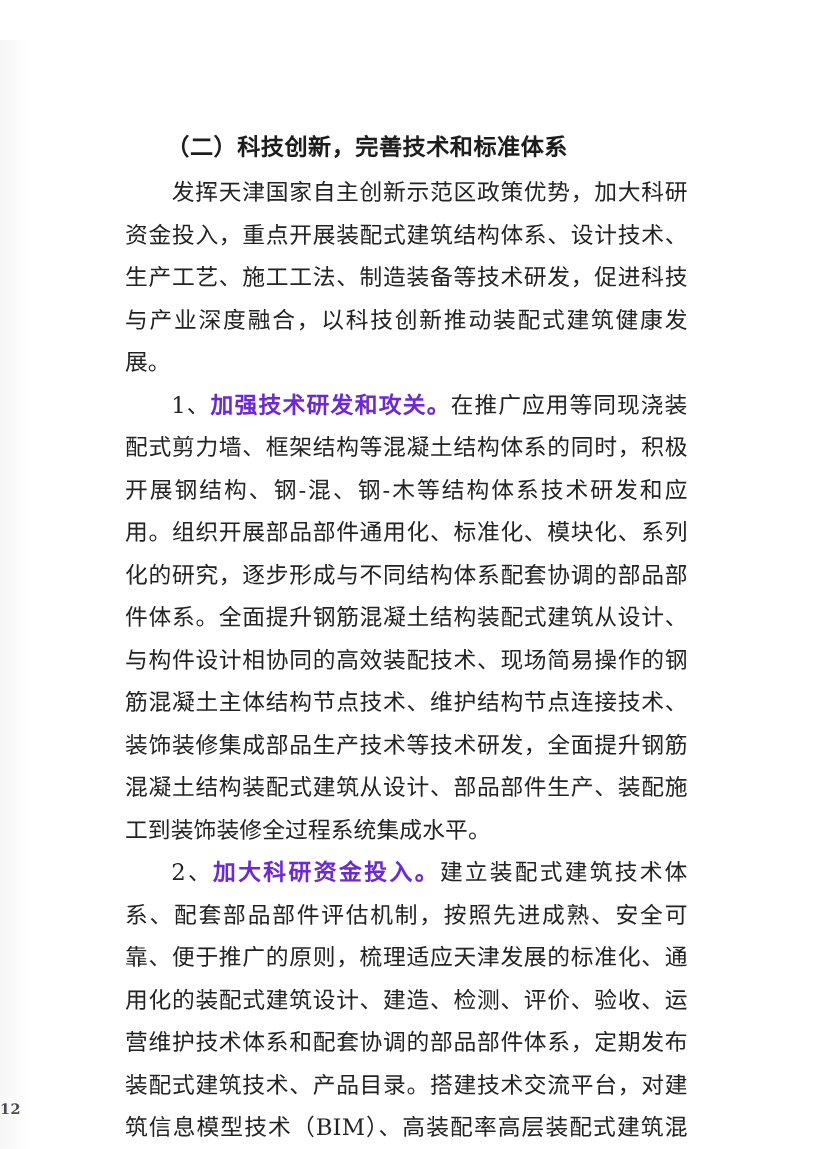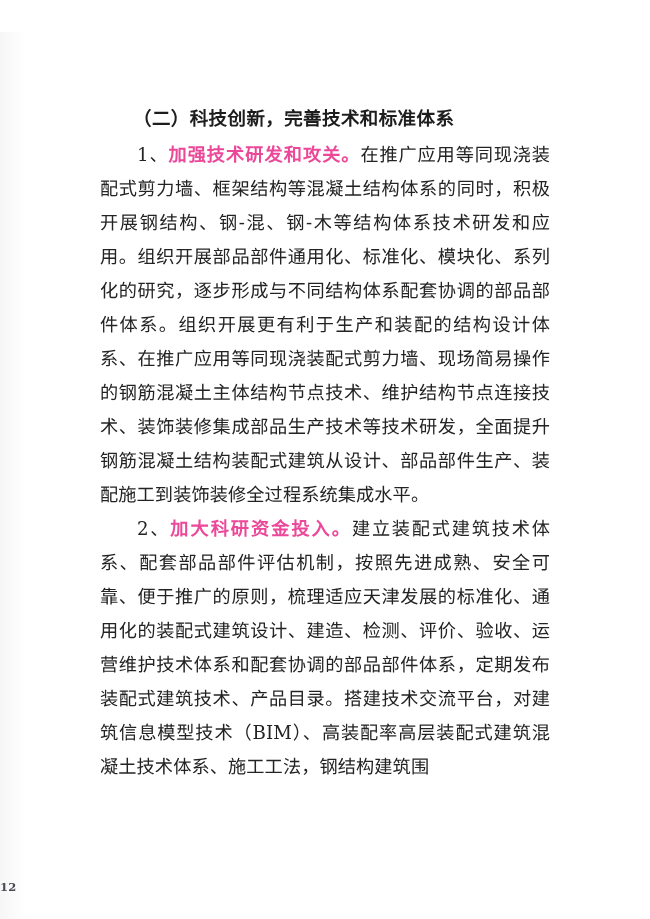--- a/index.html
+++ b/index.html
@@ -76,21 +76,21 @@
   }
 
   .para .indent-lead {
     display: inline-block;
     width: 37px;
   }
 
   .para .lead-bold {
     font-family: "DejaVu Sans", "Liberation Sans", sans-serif;
     font-weight: bold;
-    color: #ec4899;
+    color: #6d28d9;
     letter-spacing: 0.3px;
   }
 
   .para .lead-num {
     font-family: "DejaVu Serif", "Liberation Serif", serif;
     font-weight: normal;
   }
 
   .page-number {
     position: absolute;
@@ -109,23 +109,26 @@
 
 <div class="page">
 
   <div class="scan-edge-left"></div>
   <div class="scan-edge-bottom"></div>
 
   <div class="content">
 
     <h2 class="section-heading">（二）科技创新，完善技术和标准体系</h2>
 
+    <p class="para">
+      <span class="indent-lead"></span><span>发挥天津国家自主创新示范区政策优势，加大科研资金投入，重点开展装配式建筑结构体系、设计技术、生产工艺、施工工法、制造装备等技术研发，促进科技与产业深度融合，以科技创新推动装配式建筑健康发展。</span>
+    </p>
 
     <p class="para">
-      <span class="indent-lead"></span><span class="lead-num">1、</span><span class="lead-bold">加强技术研发和攻关。</span><span>在推广应用等同现浇装配式剪力墙、框架结构等混凝土结构体系的同时，积极开展钢结构、钢-混、钢-木等结构体系技术研发和应用。组织开展部品部件通用化、标准化、模块化、系列化的研究，逐步形成与不同结构体系配套协调的部品部件体系。组织开展更有利于生产和装配的结构设计体系、在推广应用等同现浇装配式剪力墙、现场简易操作的钢筋混凝土主体结构节点技术、维护结构节点连接技术、装饰装修集成部品生产技术等技术研发，全面提升钢筋混凝土结构装配式建筑从设计、部品部件生产、装配施工到装饰装修全过程系统集成水平。</span>
+      <span class="indent-lead"></span><span class="lead-num">1、</span><span class="lead-bold">加强技术研发和攻关。</span><span>在推广应用等同现浇装配式剪力墙、框架结构等混凝土结构体系的同时，积极开展钢结构、钢-混、钢-木等结构体系技术研发和应用。组织开展部品部件通用化、标准化、模块化、系列化的研究，逐步形成与不同结构体系配套协调的部品部件体系。全面提升钢筋混凝土结构装配式建筑从设计、与构件设计相协同的高效装配技术、现场简易操作的钢筋混凝土主体结构节点技术、维护结构节点连接技术、装饰装修集成部品生产技术等技术研发，全面提升钢筋混凝土结构装配式建筑从设计、部品部件生产、装配施工到装饰装修全过程系统集成水平。</span>
     </p>
 
     <p class="para">
       <span class="indent-lead"></span><span class="lead-num">2、</span><span class="lead-bold">加大科研资金投入。</span><span>建立装配式建筑技术体系、配套部品部件评估机制，按照先进成熟、安全可靠、便于推广的原则，梳理适应天津发展的标准化、通用化的装配式建筑设计、建造、检测、评价、验收、运营维护技术体系和配套协调的部品部件体系，定期发布装配式建筑技术、产品目录。搭建技术交流平台，对建筑信息模型技术（BIM）、高装配率高层装配式建筑混凝土技术体系、施工工法，钢结构建筑围</span>
     </p>
 
   </div>
 
   <div class="page-number">12</div>
 

